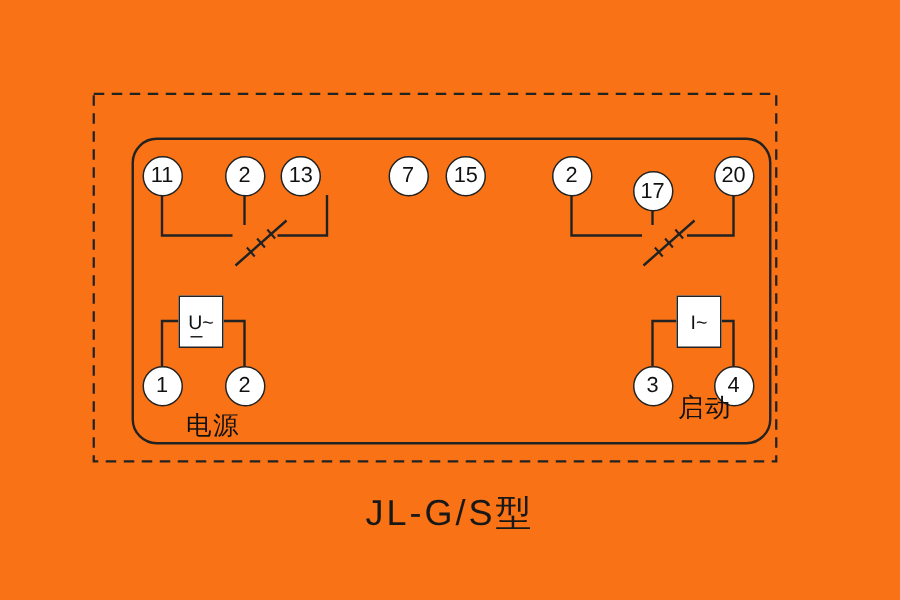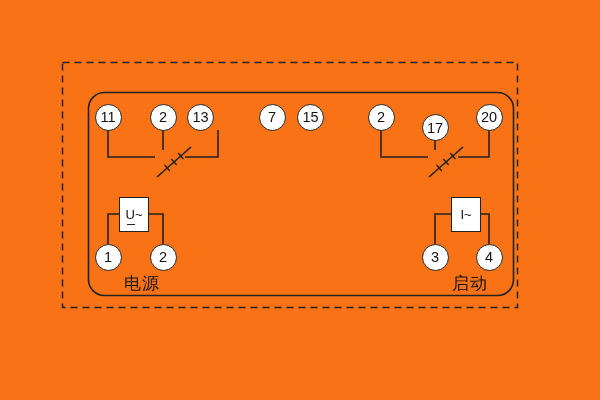--- a/index.html
+++ b/index.html
@@ -98,16 +98,17 @@
   <div class="comp-box" style="left:451px;top:197px">
     <span>I~</span>
   </div>
 
   <div class="term" style="left:94.5px;top:243.5px">1</div>
   <div class="term" style="left:149.5px;top:243.5px">2</div>
   <div class="term" style="left:421.5px;top:243.5px">3</div>
   <div class="term" style="left:475.5px;top:243.5px">4</div>
 
   <div class="zh-label" style="left:124px;top:272px">电源</div>
-  <div class="zh-label" style="left:452px;top:272px">启动</div>
+  <div class="zh-label" style="left:452px;top:260px">启动</div>
 
+  <div class="title">JL-G/S型</div>
 
 </div>
 
 </body></html>

